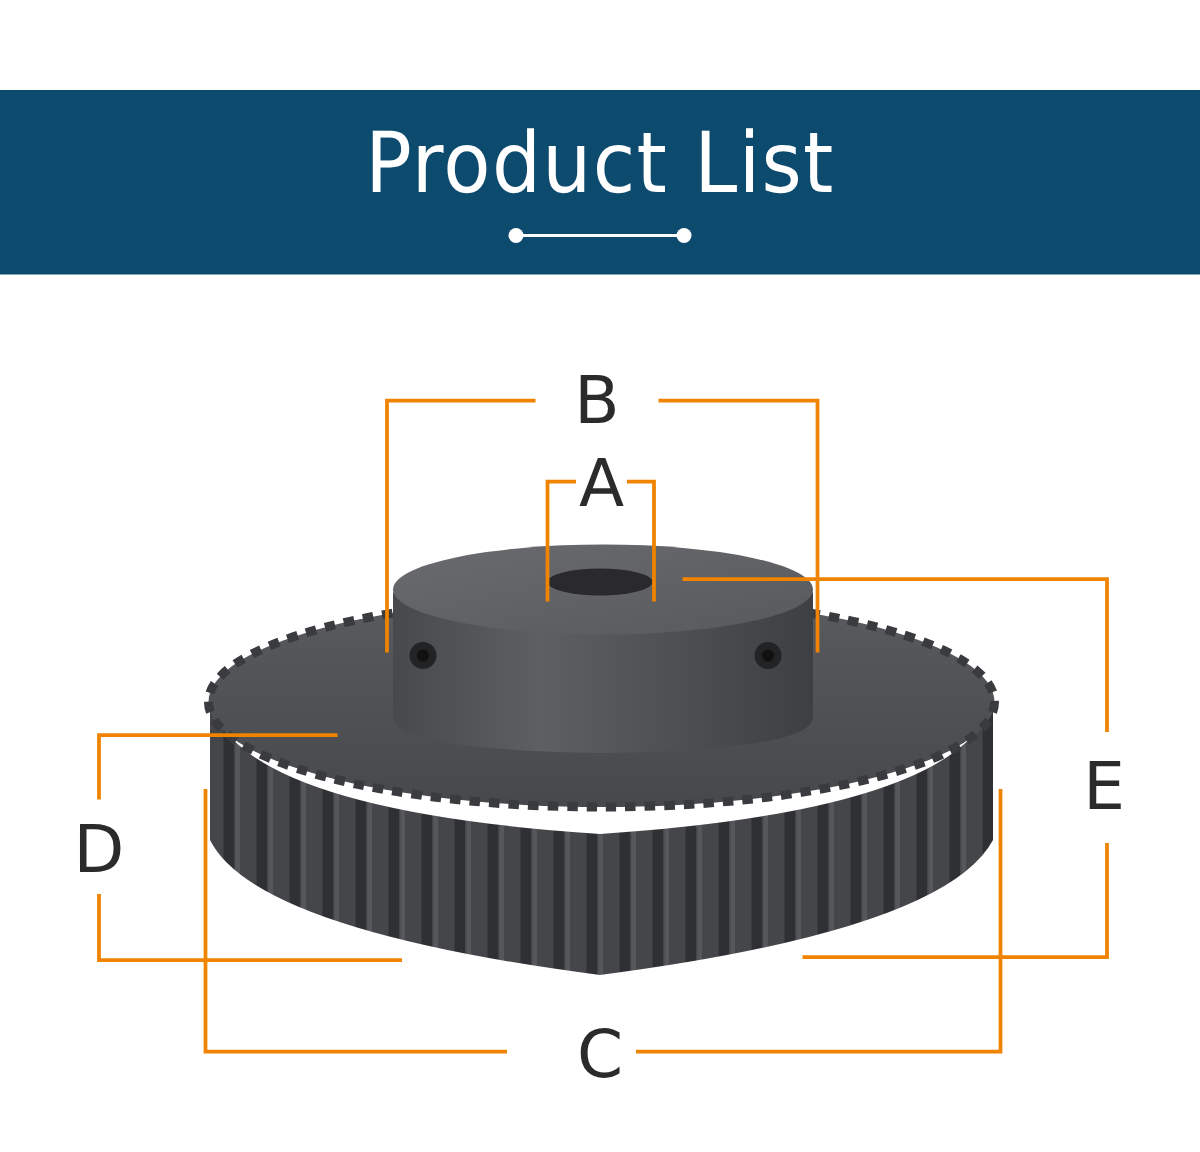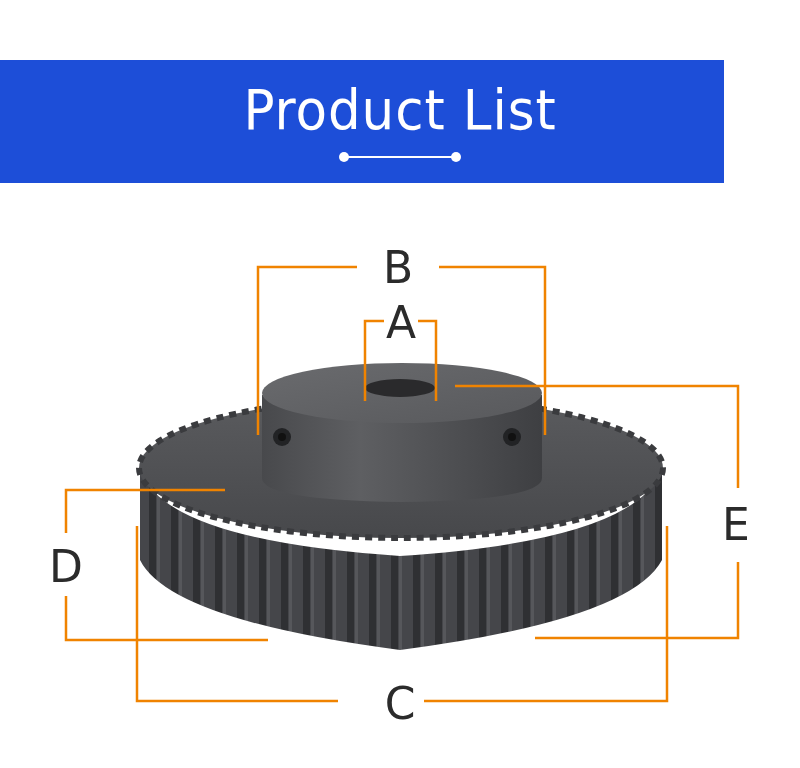--- a/index.html
+++ b/index.html
@@ -1,22 +1,22 @@
 <!DOCTYPE html>
 <html><head>
 <meta charset="utf-8">
 <style>
   html, body { margin: 0; padding: 0; }
   body {
     width: 800px; height: 768px; background: #ffffff; position: relative; overflow: hidden;
     font-family: "Liberation Sans", "DejaVu Sans", sans-serif;
   }
   .banner {
-    position: absolute; left: 0; top: 60px; width: 724px; height: 123px;
-    background: #1d4ed8;
+    position: absolute; left: 0; top: 60px; width: 800px; height: 123px;
+    background: #0c4a6e;
   }
   .banner-title {
     position: absolute; left: 0; width: 800px; top: 14px; text-align: center;
     color: #ffffff; font-size: 56px; letter-spacing: 1px; line-height: 72px;
     font-family: "DejaVu Sans", "Liberation Sans", sans-serif; font-weight: normal;
     transform: scaleX(0.92);
   }
   .banner-divider { position: absolute; left: 339px; top: 91px; width: 122px; height: 12px; }
   .banner-divider .line { position: absolute; left: 6px; right: 6px; top: 5px; height: 2px; background: #ffffff; }
   .banner-divider .dot { position: absolute; top: 1px; width: 10px; height: 10px; border-radius: 50%; background: #ffffff; }

